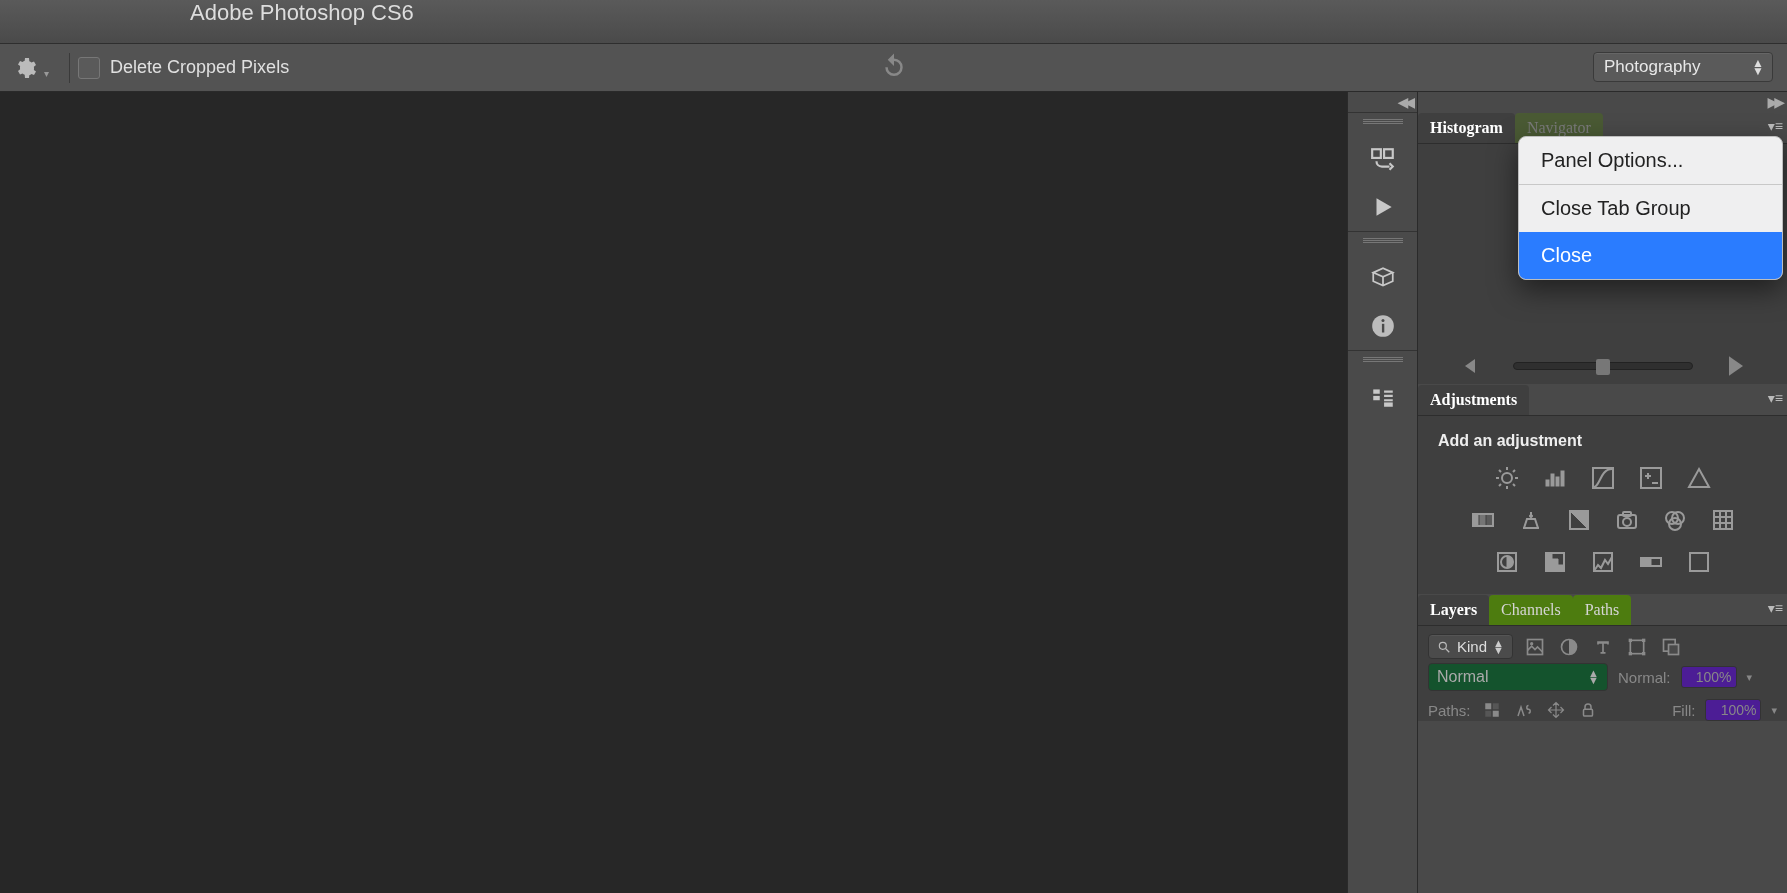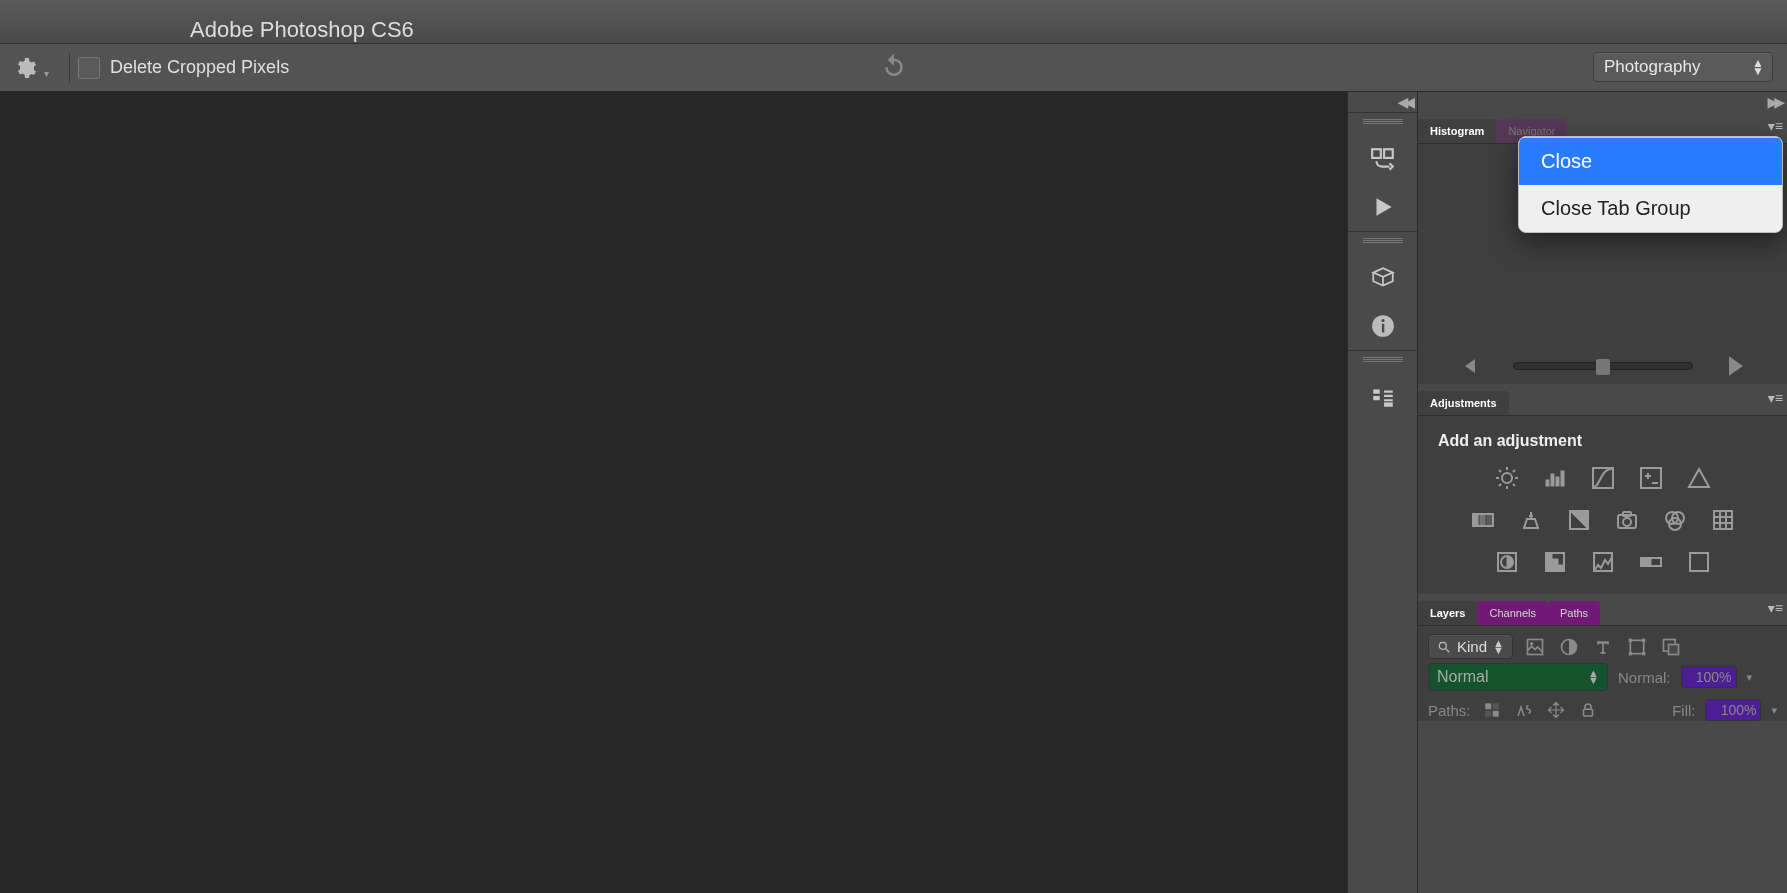--- a/index.html
+++ b/index.html
@@ -1,19 +1,19 @@
 <!DOCTYPE html>
 <html><head>
 <meta charset="utf-8">
 <style>
   * { box-sizing: border-box; margin: 0; padding: 0; font-family: "Helvetica Neue", Arial, sans-serif; }
   body { background: #252525; color: #ccc; width: 1787px; height: 893px; overflow: hidden; position: relative; }
 
   
-  .titlebar { height: 44px; background: linear-gradient(#5a5a5a,#4a4a4a); display:flex; align-items:flex-end; padding-left:190px; font-size:22px; color:#ddd; font-weight:400; border-bottom:1px solid #2e2e2e;}
+  .titlebar { height: 44px; background: linear-gradient(#5a5a5a,#4a4a4a); display:flex; align-items:flex-start; padding-left:190px; font-size:22px; color:#ddd; font-weight:400; border-bottom:1px solid #2e2e2e;}
   
   
   .optionsbar { height: 48px; background:#535353; display:flex; align-items:center; padding: 0 10px; border-bottom:1px solid #2a2a2a; position:relative;}
   .gear { width:30px; height:30px; color:#bbb; display:flex; align-items:center; justify-content:center; margin-right:4px; cursor:pointer;}
   .gear svg { width:24px; height:24px; fill:#bbb; }
   .gear-arrow { font-size:10px; color:#999; margin-right:12px; margin-top:12px;}
   .vsep { width:1px; height:30px; background:#3a3a3a; margin:0 8px;}
   .checkbox { width:22px; height:22px; border:1px solid #777; background:#5a5a5a; border-radius:3px; margin-right:10px; cursor:pointer;}
   .opt-label { font-size:18px; color:#e0e0e0; }
   .reset { position:absolute; left:50%; transform:translateX(-50%); }
@@ -37,23 +37,23 @@
   .grip span { display:block; width:40px; height:1px; background:#777; }
   .dock-icon { width:36px; height:36px; display:flex; align-items:center; justify-content:center; color:#c8c8c8; cursor:pointer;}
   .dock-icon svg { width:26px; height:26px; fill:#c8c8c8; }
 
   
   .panels { width:370px; background:#494949; border-left:1px solid #2a2a2a; display:flex; flex-direction:column; position:relative;}
   .panels-top { height:20px; display:flex; align-items:center; justify-content:flex-end; padding-right:6px; color:#aaa; font-size:14px;}
   .panels-top .expand { letter-spacing:-4px; cursor:pointer;}
 
   .tabrow { display:flex; align-items:flex-end; height:32px; background:#494949; border-bottom:1px solid #2d2d2d; position:relative;}
-  .tab { padding:6px 12px 6px 12px; font-size:11px; color:#ddd; cursor:pointer; border-top-left-radius:4px; border-top-right-radius:4px;}
+  .tab { padding:6px 12px 6px 12px; font-size:16px; color:#ddd; cursor:pointer; border-top-left-radius:4px; border-top-right-radius:4px;font-family:Liberation Serif, serif;}
   .tab.active { background:#3f3f3f; color:#fff; font-weight:600;}
-  .tab.inactive { background:#701a75; color:#d5d5d5;}
+  .tab.inactive { background:#4d7c0f; color:#d5d5d5;}
   .tabrow .menu-btn { position:absolute; right:4px; top:6px; cursor:pointer; color:#bbb; font-size:14px;}
   .panel-body { background:#3f3f3f; }
 
   
   .hist-body { height:240px; position:relative;}
   .nav-slider { position:absolute; bottom:6px; left:0; right:0; height:24px; display:flex; align-items:center; justify-content:center; gap:12px;}
   .tri { width:0; height:0; border-top:7px solid transparent; border-bottom:7px solid transparent; }
   .tri.small-l { border-right:10px solid #888;}
   .tri.small-r { border-left:10px solid #888;}
   .tri.big-l { border-right:14px solid #777;}
@@ -436,16 +436,17 @@
           <span class="lbl">Fill:</span>
           <span class="pct-box">100%</span>
           <span class="arrow-down">▾</span>
         </div>
       </div>
     </div>
   </div>
 </div>
 
 <div class="popup">
+  <div class="popup-item">Panel Options...</div>
   <div class="popup-sep"></div>
+  <div class="popup-item">Close Tab Group</div>
   <div class="popup-item highlight">Close</div>
-  <div class="popup-item">Close Tab Group</div>
 </div>
 
 </body></html>

